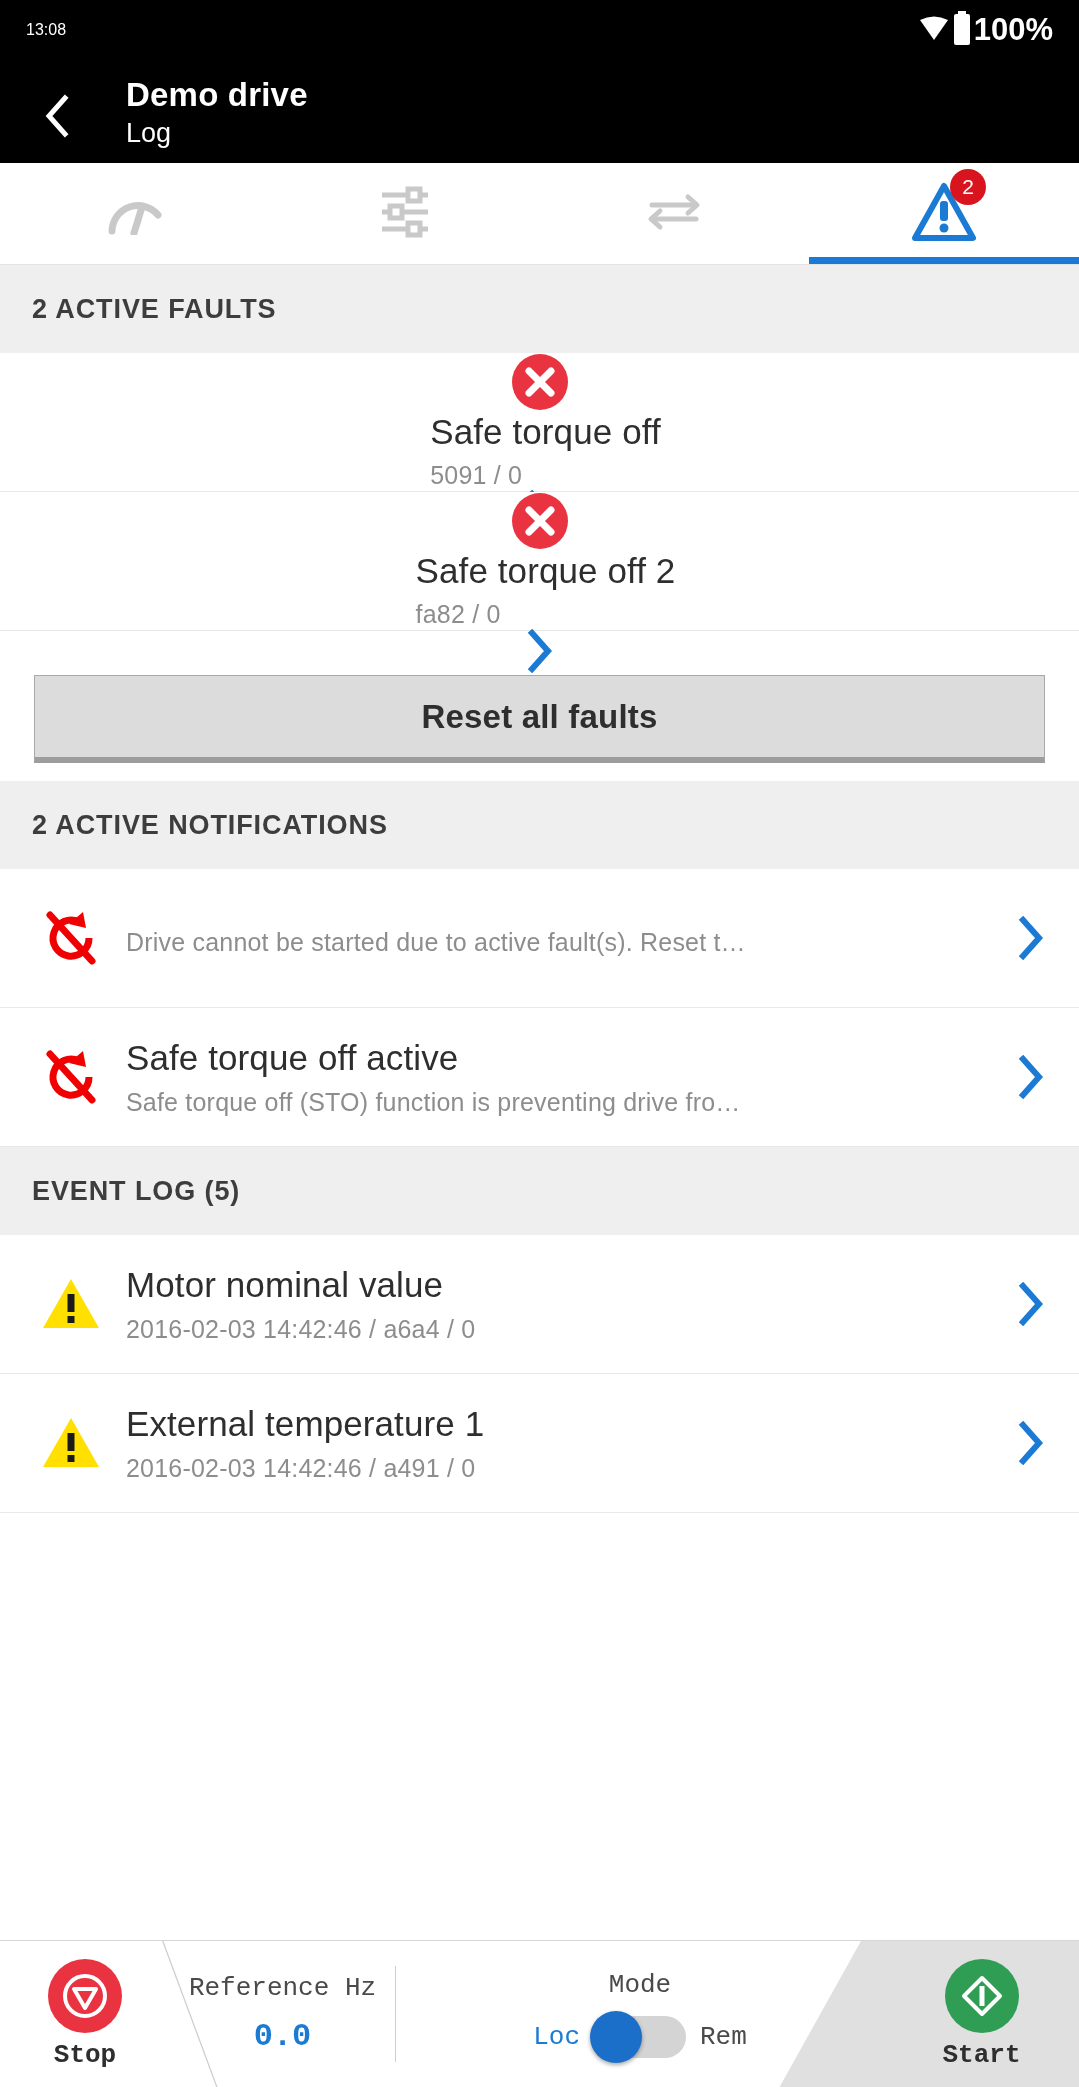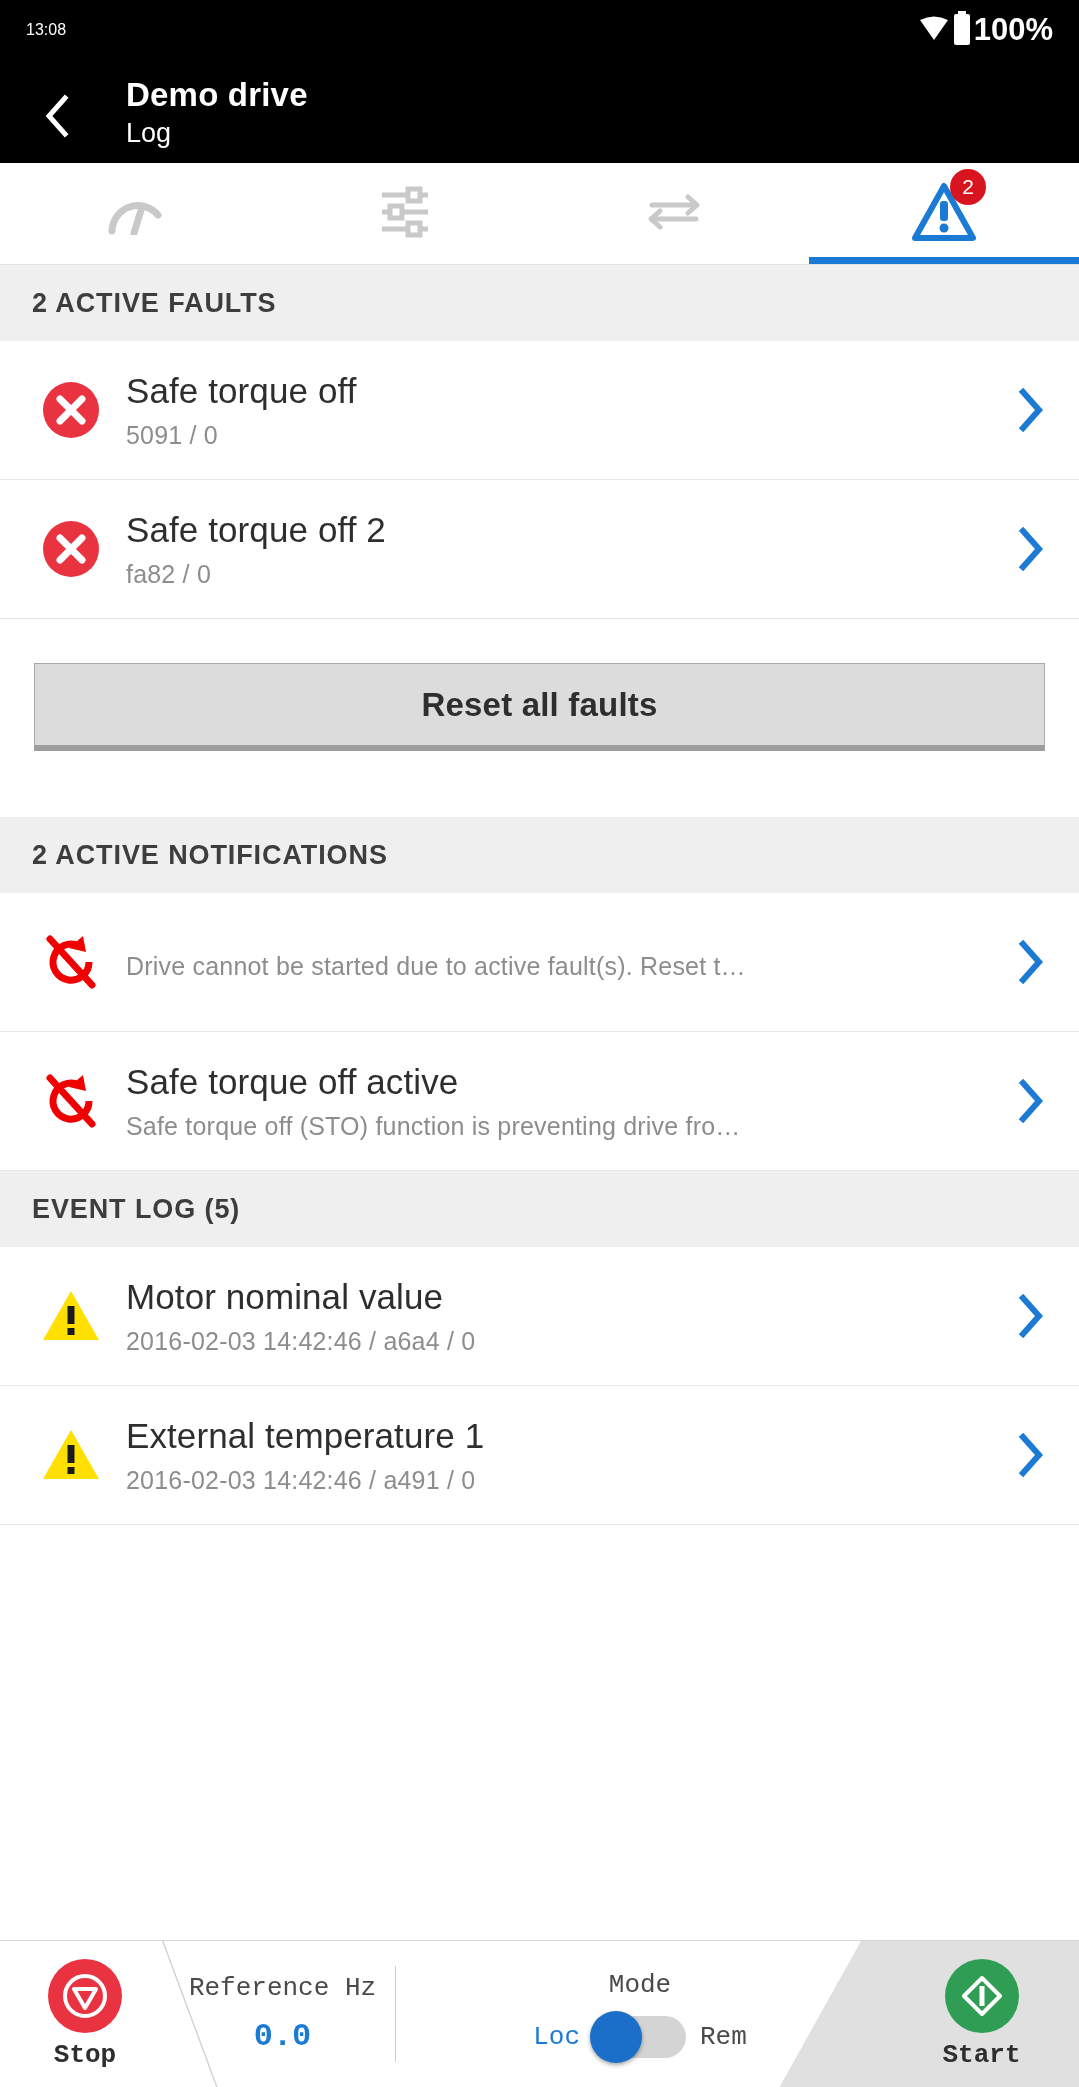--- a/index.html
+++ b/index.html
@@ -45,49 +45,49 @@
   }
   .badge {
     position:absolute; background:#d8141e; color:#fff;
     border-radius:50%; width:36px; height:36px;
     font-size:21px; display:flex; align-items:center; justify-content:center;
     top:6px; left:calc(50% + 6px); font-weight:400;
   }
 
   
   .section {
-    background:#efefef; height:76px; display:flex; align-items:center;
+    background:#efefef; height:88px; display:flex; align-items:center;
     padding:0 32px; color:#3d3d3d;
     font-size:27px; font-weight:700; letter-spacing:.9px;
   }
 
   
   .row {
     background:#fff; display:flex; align-items:center;
     padding:0 28px 0 28px; position:relative;
     border-bottom:1px solid #e8e8e8;
   }
-  .row.h-fault { height:139px; }
+  .row.h-fault { height:139px;flex-direction:column; }
   .row.h-note  { height:139px; }
   .row.h-event { height:139px; }
   .row .icon-wrap {
     width:86px; min-width:86px; display:flex; align-items:center; justify-content:center;
   }
   .row .texts { flex:1; padding-left:12px; }
   .row .t1 {
     font-size:35px; color:#2e2e2e; font-weight:400; line-height:1.18;
     letter-spacing:.1px;
   }
   .row .t2 {
     font-size:25px; color:#8d8d8d; font-weight:400; margin-top:9px; letter-spacing:.2px;
   }
   .chev { width:40px; display:flex; align-items:center; justify-content:center; }
 
   
-  .reset-wrap { background:#fff; padding:44px 34px 66px 34px;text-align:center; }
+  .reset-wrap { background:#fff; padding:44px 34px 18px 34px;text-align:center; }
   .reset-btn {
     width:100%; height:88px; background:#dcdcdc;
     border:1px solid #a8a8a8;
     border-bottom:6px solid #9d9d9d;
     display:flex; align-items:center; justify-content:center;
     font-size:33px; font-weight:700; color:#2e2e2e; letter-spacing:.2px;
   }
 
   
   .bottombar {

